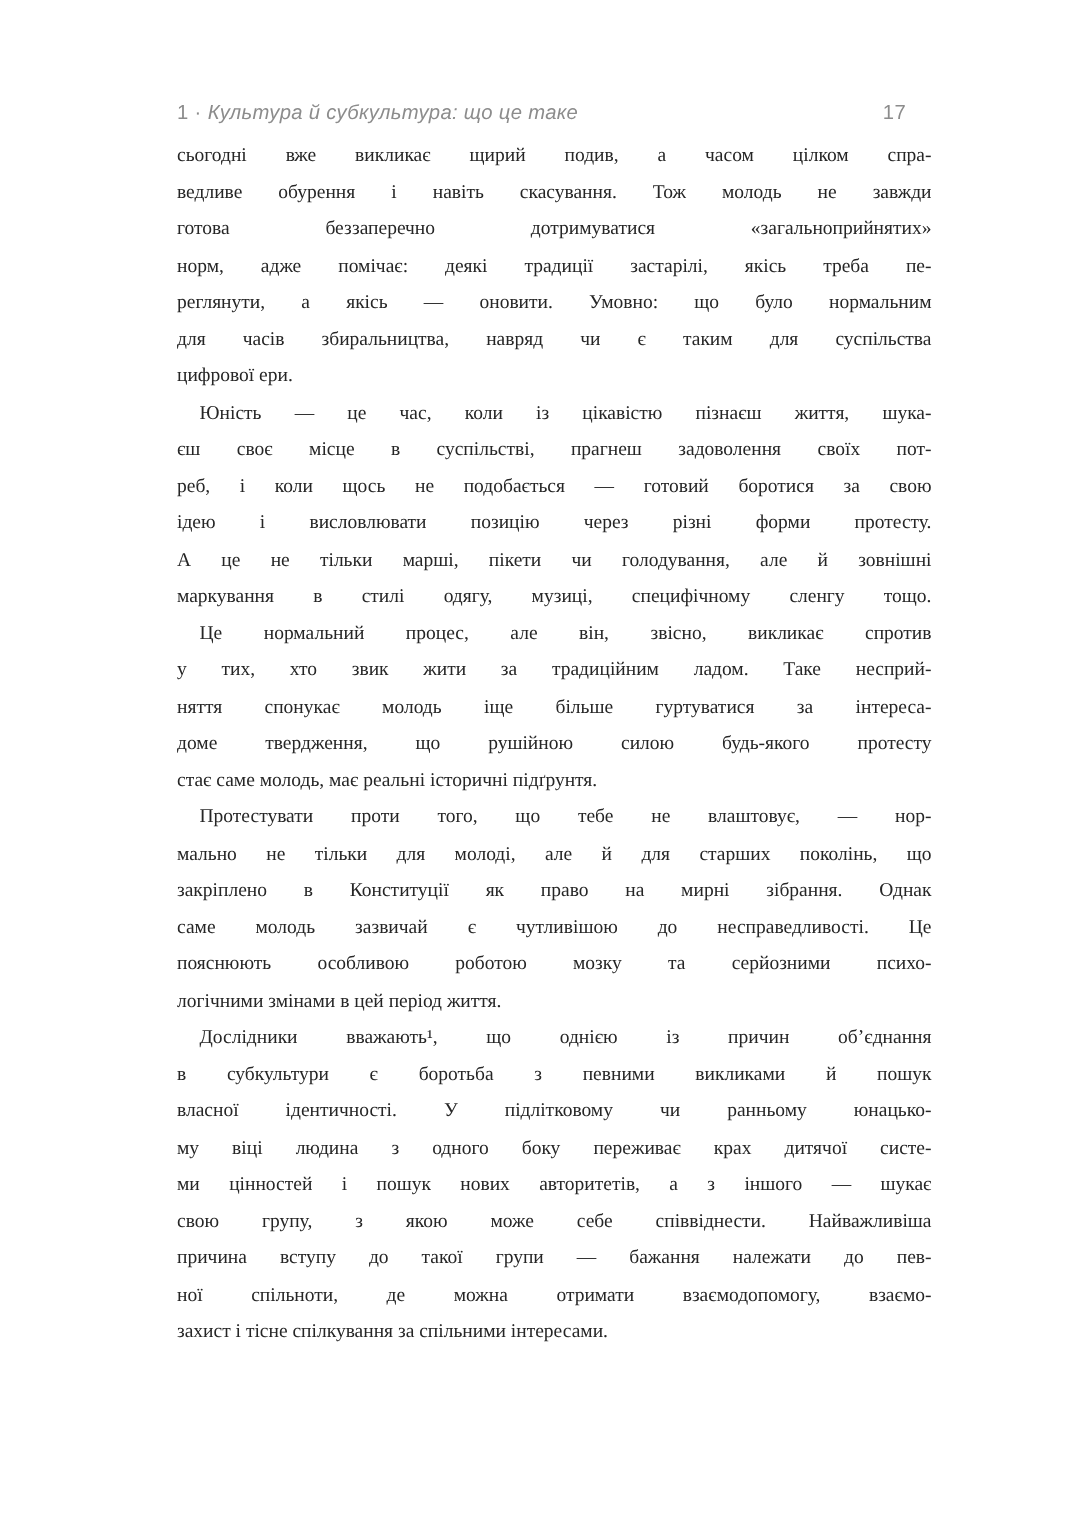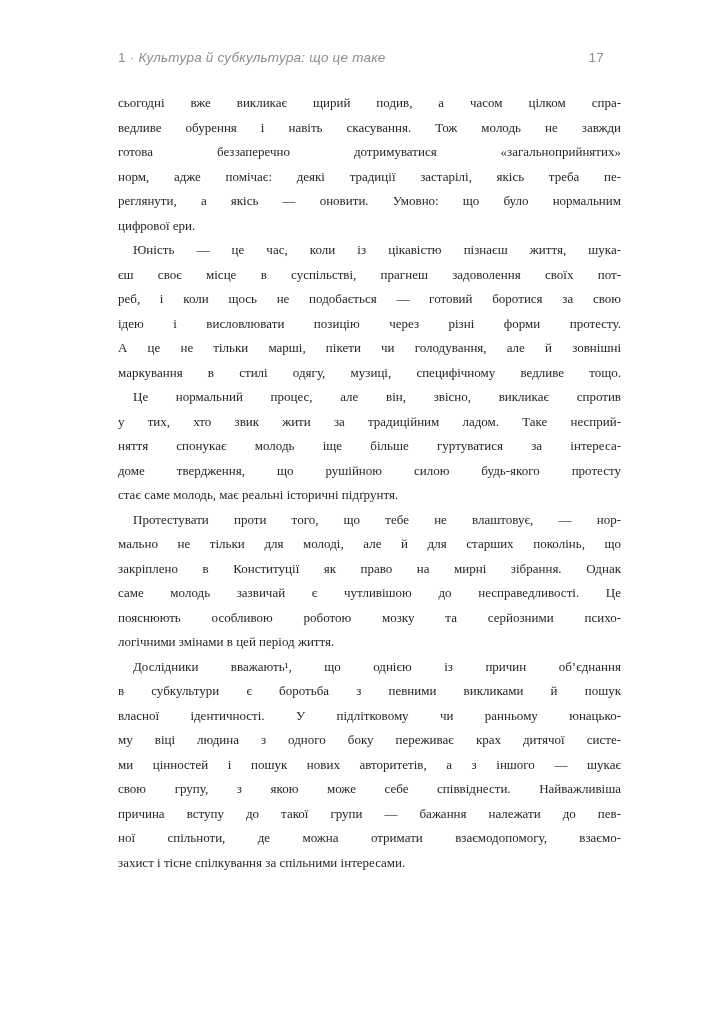--- a/index.html
+++ b/index.html
@@ -26,21 +26,21 @@
     font-family: "Liberation Sans", sans-serif;
     font-size: 13.5px;
     line-height: 17px;
     color: #8c8c8c;
     letter-spacing: 0.2px;
   }
   .rh-left { white-space: nowrap; }
   .rh-num { font-style: normal; }
   .rh-sep { padding: 0 4px; }
   .rh-title { font-style: italic; }
-  .rh-page { font-style: normal; }
+  .rh-page { font-style: normal; margin-top: 17px; }
   .body-text {
     position: absolute;
     left: 118px;
     top: 91px;
     width: 503px;
     font-size: 13px;
     line-height: 24.5px;
     color: #262626;
   }
   .line { white-space: normal; }
@@ -64,27 +64,28 @@
     </div>
     <div class="rh-page">17</div>
   </div>
 
   <div class="body-text" id="body-text">
       <div class="line jl">сьогодні вже викликає щирий подив, а часом цілком спра-</div>
       <div class="line jl">ведливе обурення і навіть скасування. Тож молодь не завжди</div>
       <div class="line jl">готова беззаперечно дотримуватися «загальноприйнятих»</div>
       <div class="line jl">норм, адже помічає: деякі традиції застарілі, якісь треба пе-</div>
       <div class="line jl">реглянути, а якісь — оновити. Умовно: що було нормальним</div>
+      <div class="line jl">для часів збиральництва, навряд чи є таким для суспільства</div>
       <div class="line ll">цифрової ери.</div>
       <div class="line jl indent">Юність — це час, коли із цікавістю пізнаєш життя, шука-</div>
       <div class="line jl">єш своє місце в суспільстві, прагнеш задоволення своїх пот-</div>
       <div class="line jl">реб, і коли щось не подобається — готовий боротися за свою</div>
       <div class="line jl">ідею і висловлювати позицію через різні форми протесту.</div>
       <div class="line jl">А це не тільки марші, пікети чи голодування, але й зовнішні</div>
-      <div class="line jl">маркування в стилі одягу, музиці, специфічному ведливе тощо.</div>
+      <div class="line jl">маркування в стилі одягу, музиці, специфічному сленгу тощо.</div>
       <div class="line jl indent">Це нормальний процес, але він, звісно, викликає спротив</div>
       <div class="line jl">у тих, хто звик жити за традиційним ладом. Таке несприй-</div>
       <div class="line jl">няття спонукає молодь іще більше гуртуватися за інтереса-</div>
       <div class="line jl">доме твердження, що рушійною силою будь-якого протесту</div>
       <div class="line ll">стає саме молодь, має реальні історичні підґрунтя.</div>
       <div class="line jl indent">Протестувати проти того, що тебе не влаштовує, — нор-</div>
       <div class="line jl">мально не тільки для молоді, але й для старших поколінь, що</div>
       <div class="line jl">закріплено в Конституції як право на мирні зібрання. Однак</div>
       <div class="line jl">саме молодь зазвичай є чутливішою до несправедливості. Це</div>
       <div class="line jl">пояснюють особливою роботою мозку та серйозними психо-</div>

